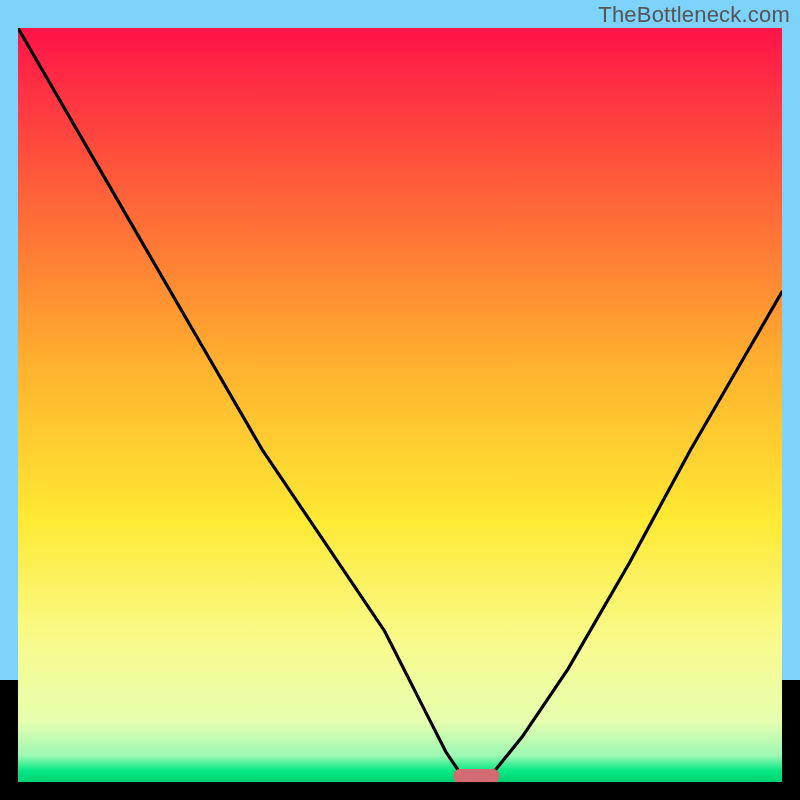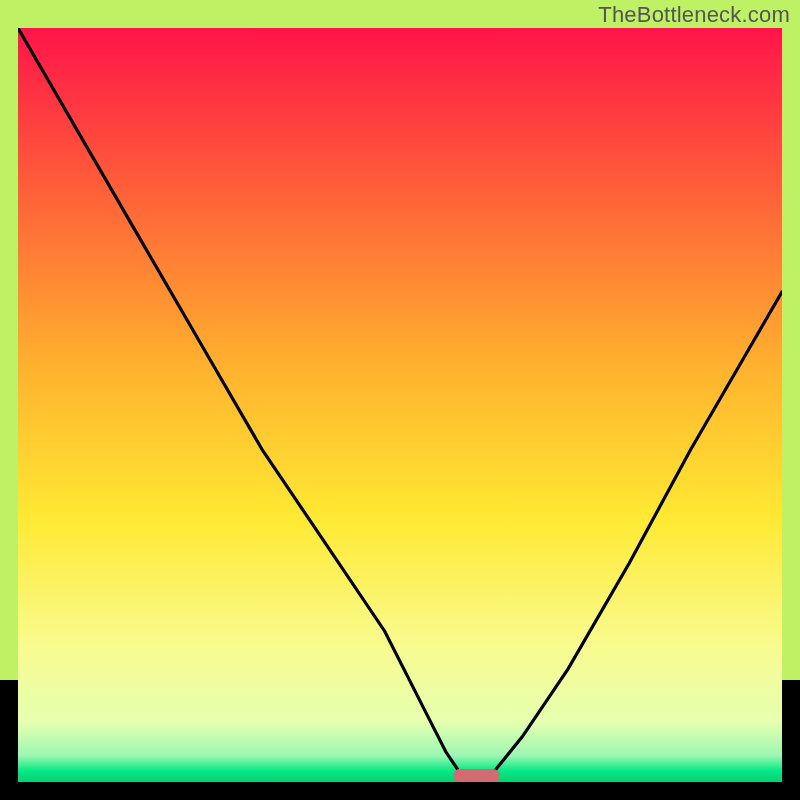--- a/index.html
+++ b/index.html
@@ -8,21 +8,21 @@
     width: 800px;
     height: 800px;
     background: #000;
     font-family: Arial, Helvetica, sans-serif;
     overflow: hidden;
   }
   .frame {
     position: relative;
     width: 800px;
     height: 680px;
-    background: #bef264;
+    background: #7dd3fc;
   }
   .watermark {
     position: absolute;
     top: 2px;
     right: 10px;
     color: #555;
     font-size: 22px;
     font-weight: 500;
     letter-spacing: 0.2px;
     z-index: 3;

